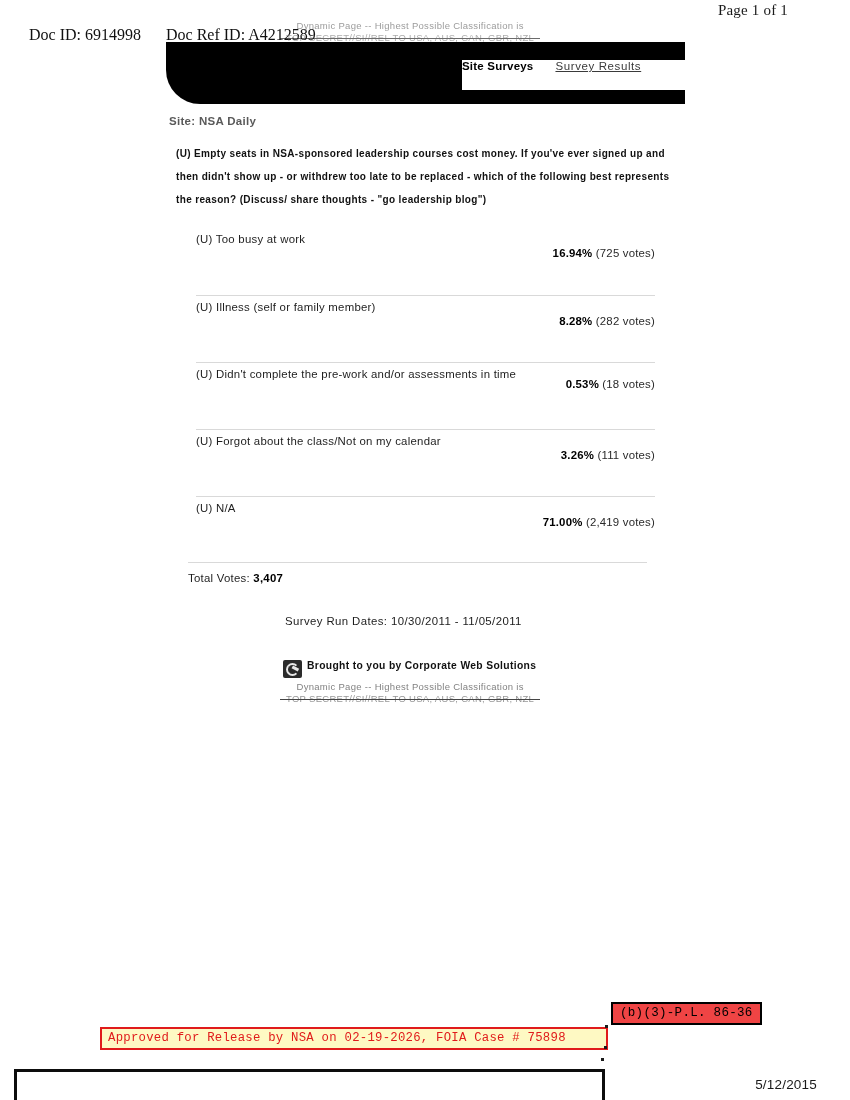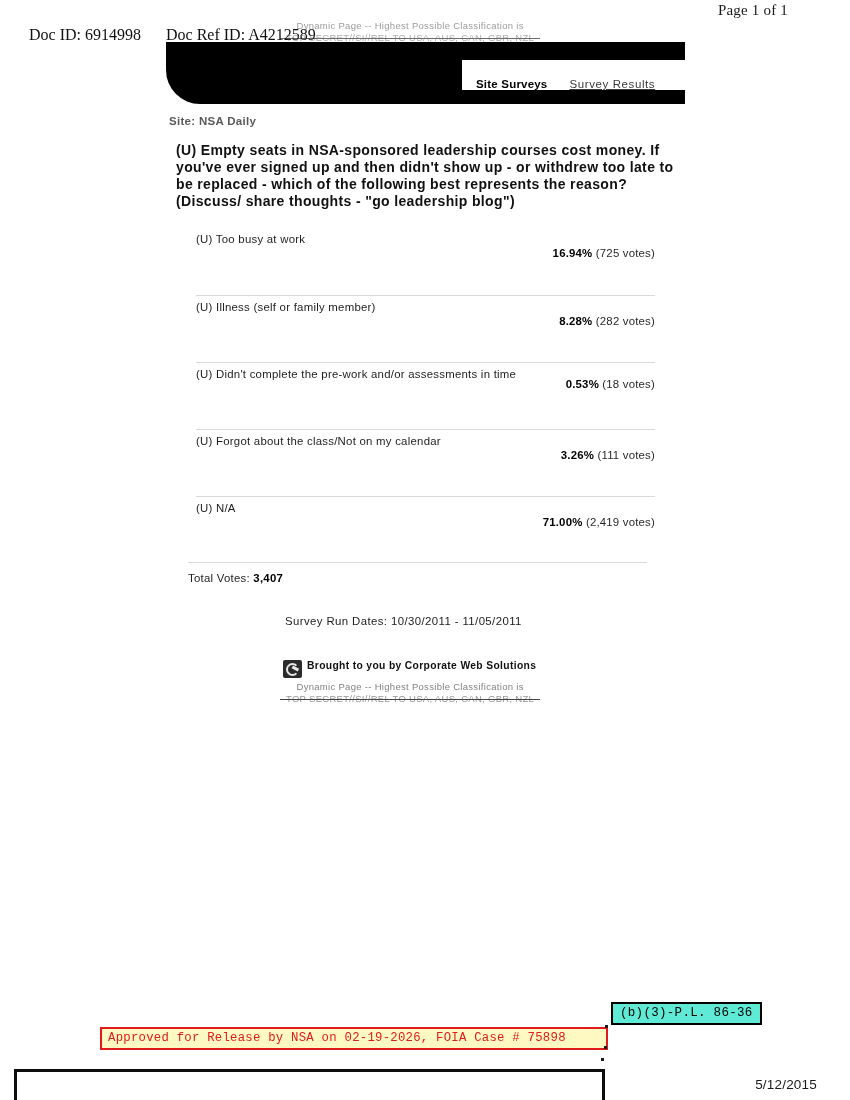--- a/index.html
+++ b/index.html
@@ -125,22 +125,22 @@
     background: #000;
   }
   .tabstrip {
     position: absolute;
     left: 296px;
     top: 18px;
     width: 223px;
     height: 30px;
     background: #ffffff;
     display: flex;
-    align-items: flex-end;
-    padding-left: 14px;
+    align-items: flex-start;
+    padding-left: 0;
     box-sizing: border-box;
   }
   .tab-active {
     font-size: 11.5px;
     font-weight: bold;
     color: #000;
     letter-spacing: 0.2px;
     margin-right: 22px;
     white-space: nowrap;
   }
@@ -161,24 +161,24 @@
     color: #5a5a5a;
     letter-spacing: 0.3px;
   }
 
   
   .question {
     position: absolute;
     left: 176px;
     top: 142px;
     width: 500px;
-    font-size: 14px;
+    font-size: 10px;
     font-weight: bold;
     color: #111;
-    line-height: 17px;
+    line-height: 23px;
     letter-spacing: 0.35px;
   }
 
   
   .results {
     position: absolute;
     left: 196px;
     top: 228px;
     width: 459px;
   }
@@ -290,21 +290,21 @@
     letter-spacing: 0.35px;
     white-space: nowrap;
   }
 
   
   .exemption-box {
     position: absolute;
     left: 611px;
     top: 1002px;
     border: 2px solid #000;
-    background: #5eead4;
+    background: #ef4444;
     padding: 2px 7px 3px 7px;
     font-family: "Liberation Mono", monospace;
     font-size: 12.5px;
     letter-spacing: 0.3px;
     color: #000;
     white-space: nowrap;
   }
   .release-stamp {
     position: absolute;
     left: 100px;

